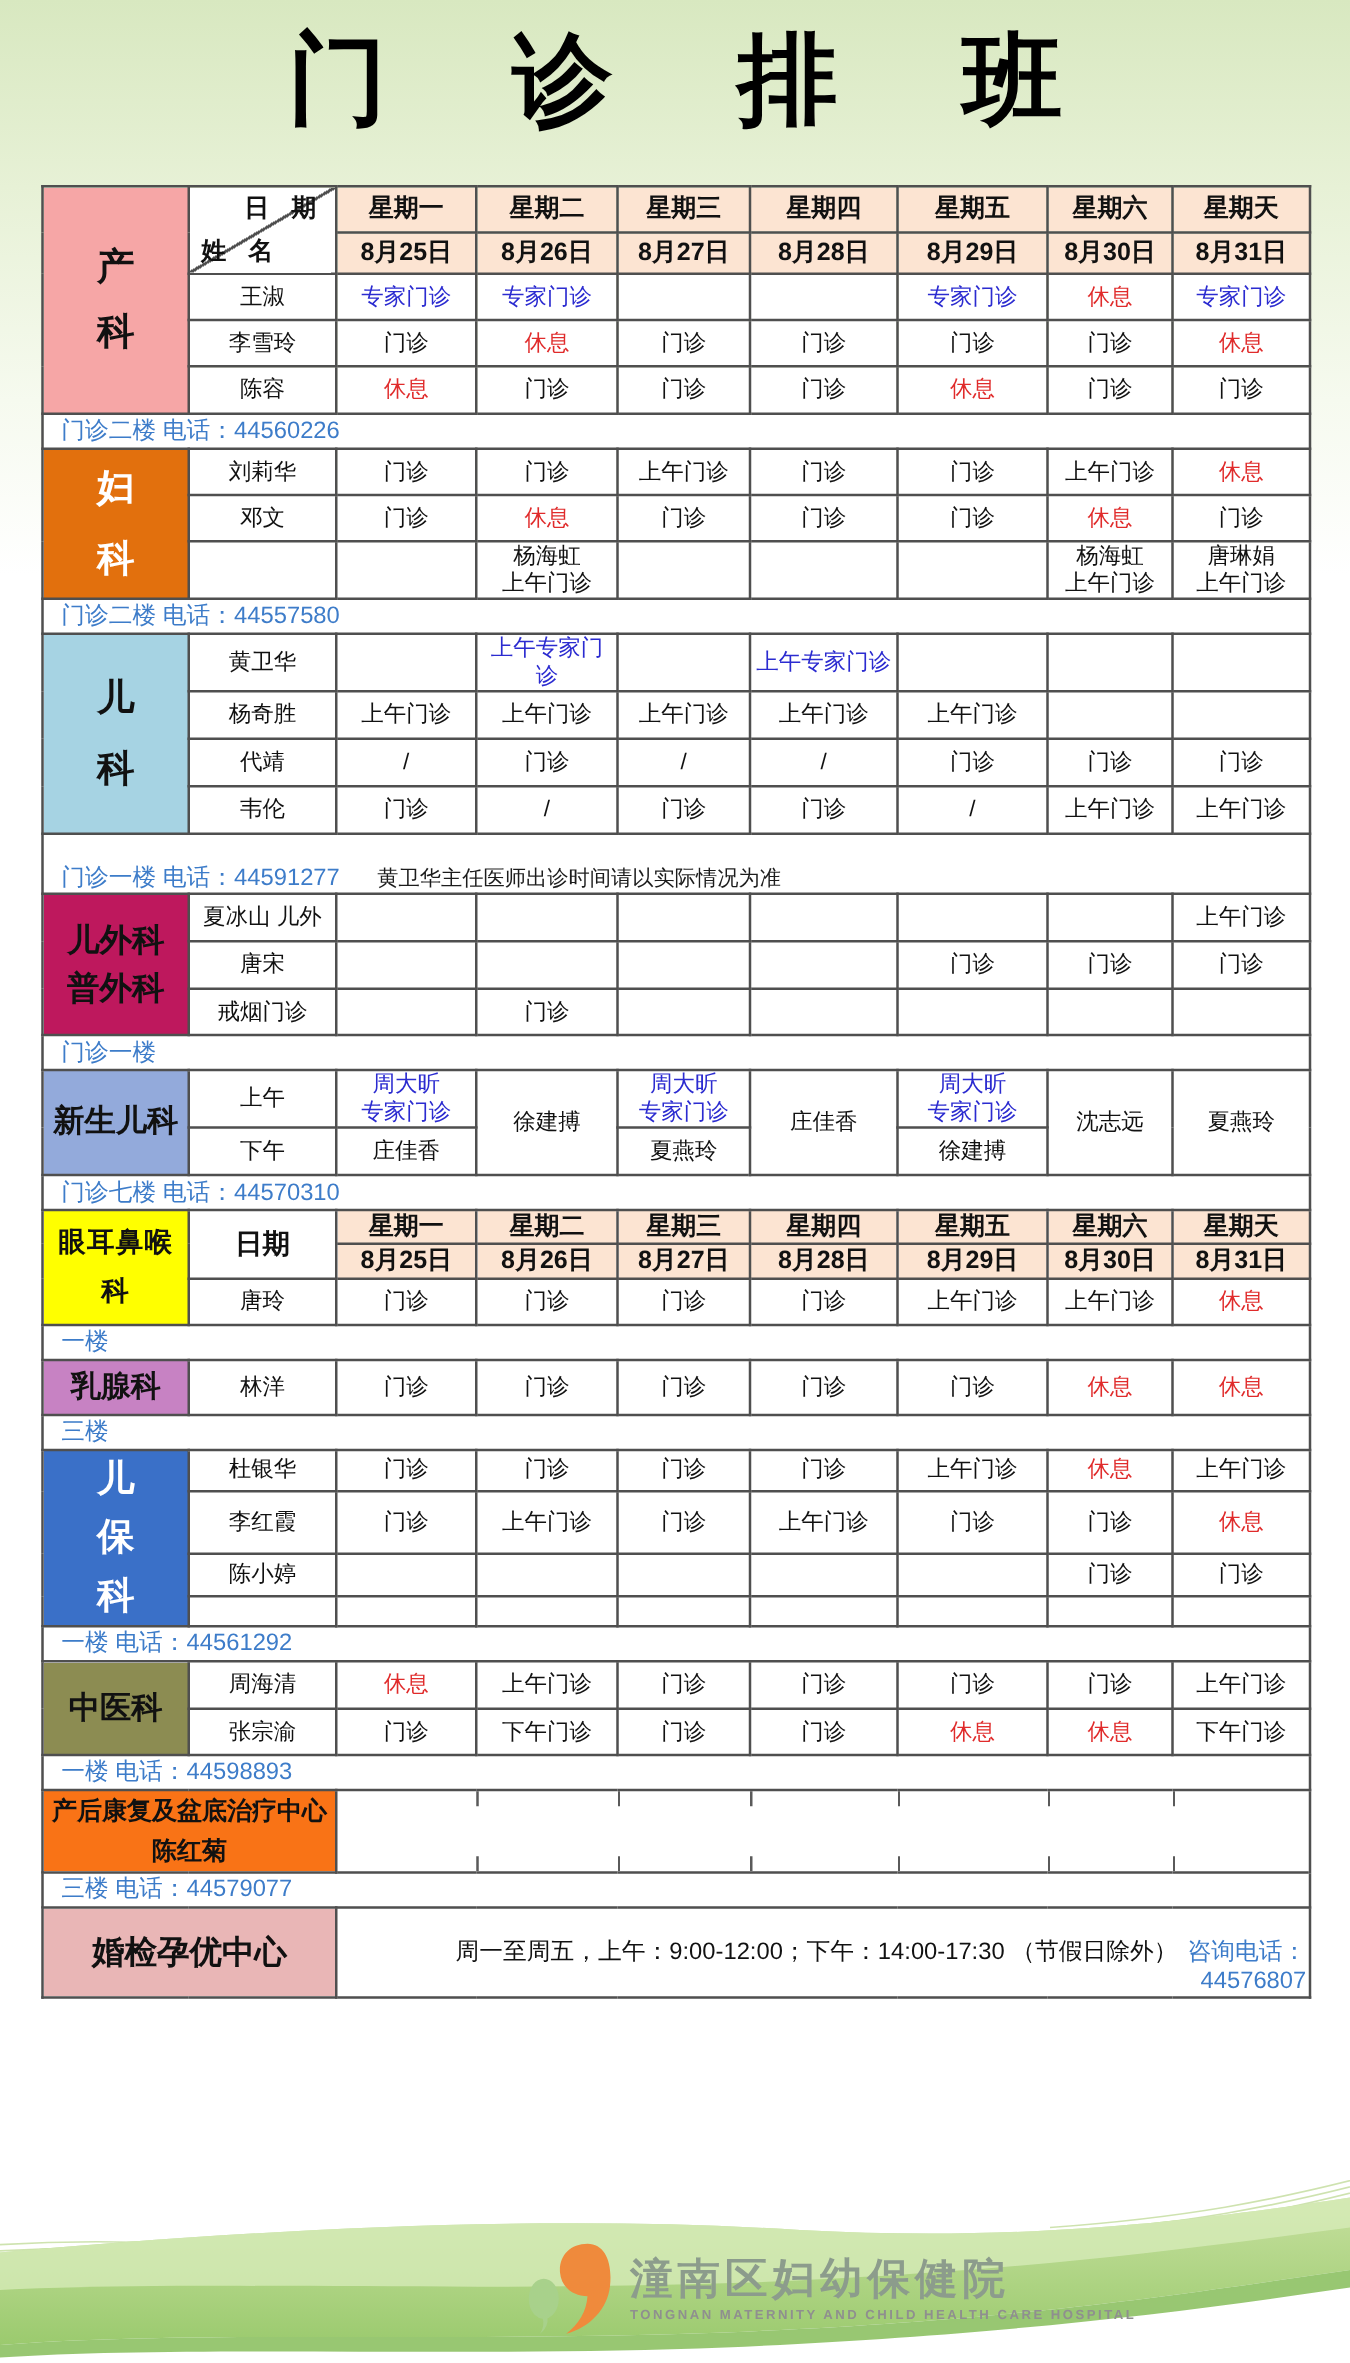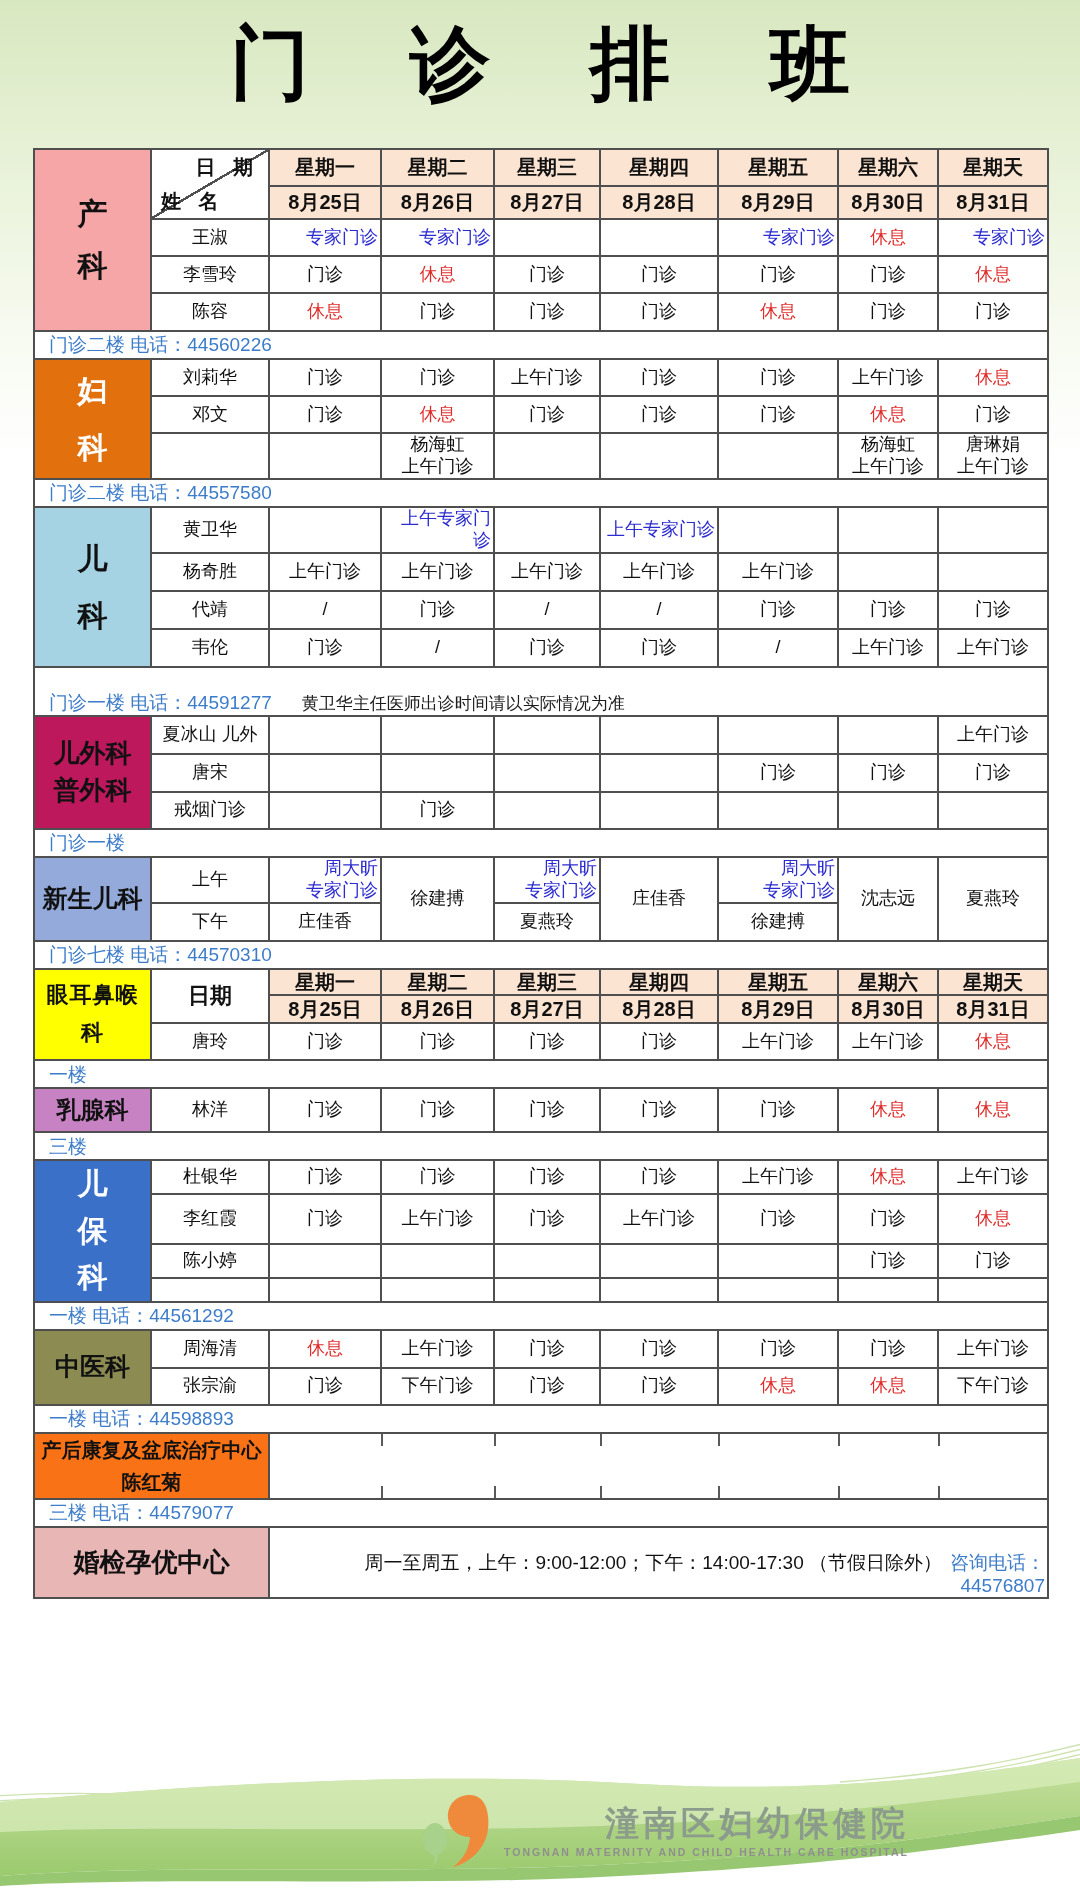--- a/index.html
+++ b/index.html
@@ -30,21 +30,21 @@
     color:#111;padding:0 2px;line-height:1.22;white-space:pre-line;
     background:#fff;overflow:hidden;
   }
   .h28{height:28px}.h32{height:20px}.h33{height:33px}.h37{height:37px}
   .h38{height:38px}.h40{height:28px}.h42{height:42px}
   .h44{height:44px}.h46{height:46px}.h49{height:49px}.h60{height:60px}
   .hd{background:#fce4d2;font-weight:bold;font-size:20px;}
   .c{font-size:18px;}
   .name{font-size:18px;}
   .red{color:#e02b2b;}
-  .blue{color:#2b2bd0;text-align:right;}
+  .blue{color:#2b2bd0;}
   .dept{font-weight:bold;line-height:1.75;}
   .d-obst{background:#f6a6a6;font-size:30px;}
   .d-gyn{background:#e2700d;color:#fff;font-size:30px;line-height:1.9;}
   .d-ped{background:#a6d3e3;font-size:30px;line-height:1.9;}
   .d-psurg{background:#be185d;font-size:26px;line-height:1.45;margin-top:36px;}
   .d-neo{background:#93aadb;font-size:25px;}
   .d-ent{background:#ffff00;font-size:22px;letter-spacing:1px;}
   .d-breast{background:#c782c3;font-size:24px;}
   .d-ccare{background:#3a70c8;color:#fff;font-size:30px;line-height:1.55;}
   .d-tcm{background:#8c8c52;font-size:25px;}
@@ -76,21 +76,21 @@
   .hours-cell .consult{color:#3d7cc9;margin-left:8px;}
   
   .wave-wrap{position:absolute;left:0;bottom:0;width:1080px;height:200px;z-index:0;}
   .brand{
     position:absolute;left:418px;top:1791px;z-index:2;
     display:flex;align-items:flex-start;
   }
   .brand .marks{width:78px;height:84px;flex:0 0 auto;}
   .brand .btxt{margin-left:8px;padding-top:14px;}
   .brand .cn{
-    font-size:34px;color:#8c9c8c;font-weight:bold;letter-spacing:4px;line-height:1.1;text-align:right;
+    font-size:34px;color:#8c9c8c;font-weight:bold;letter-spacing:4px;line-height:1.1;
   }
   .brand .en{
     margin-top:4px;font-size:10.5px;color:#8f8f8f;font-weight:bold;letter-spacing:2px;
   }
 </style>
 </head>
 <body>
 
 <div class="bg-top"></div>
 

